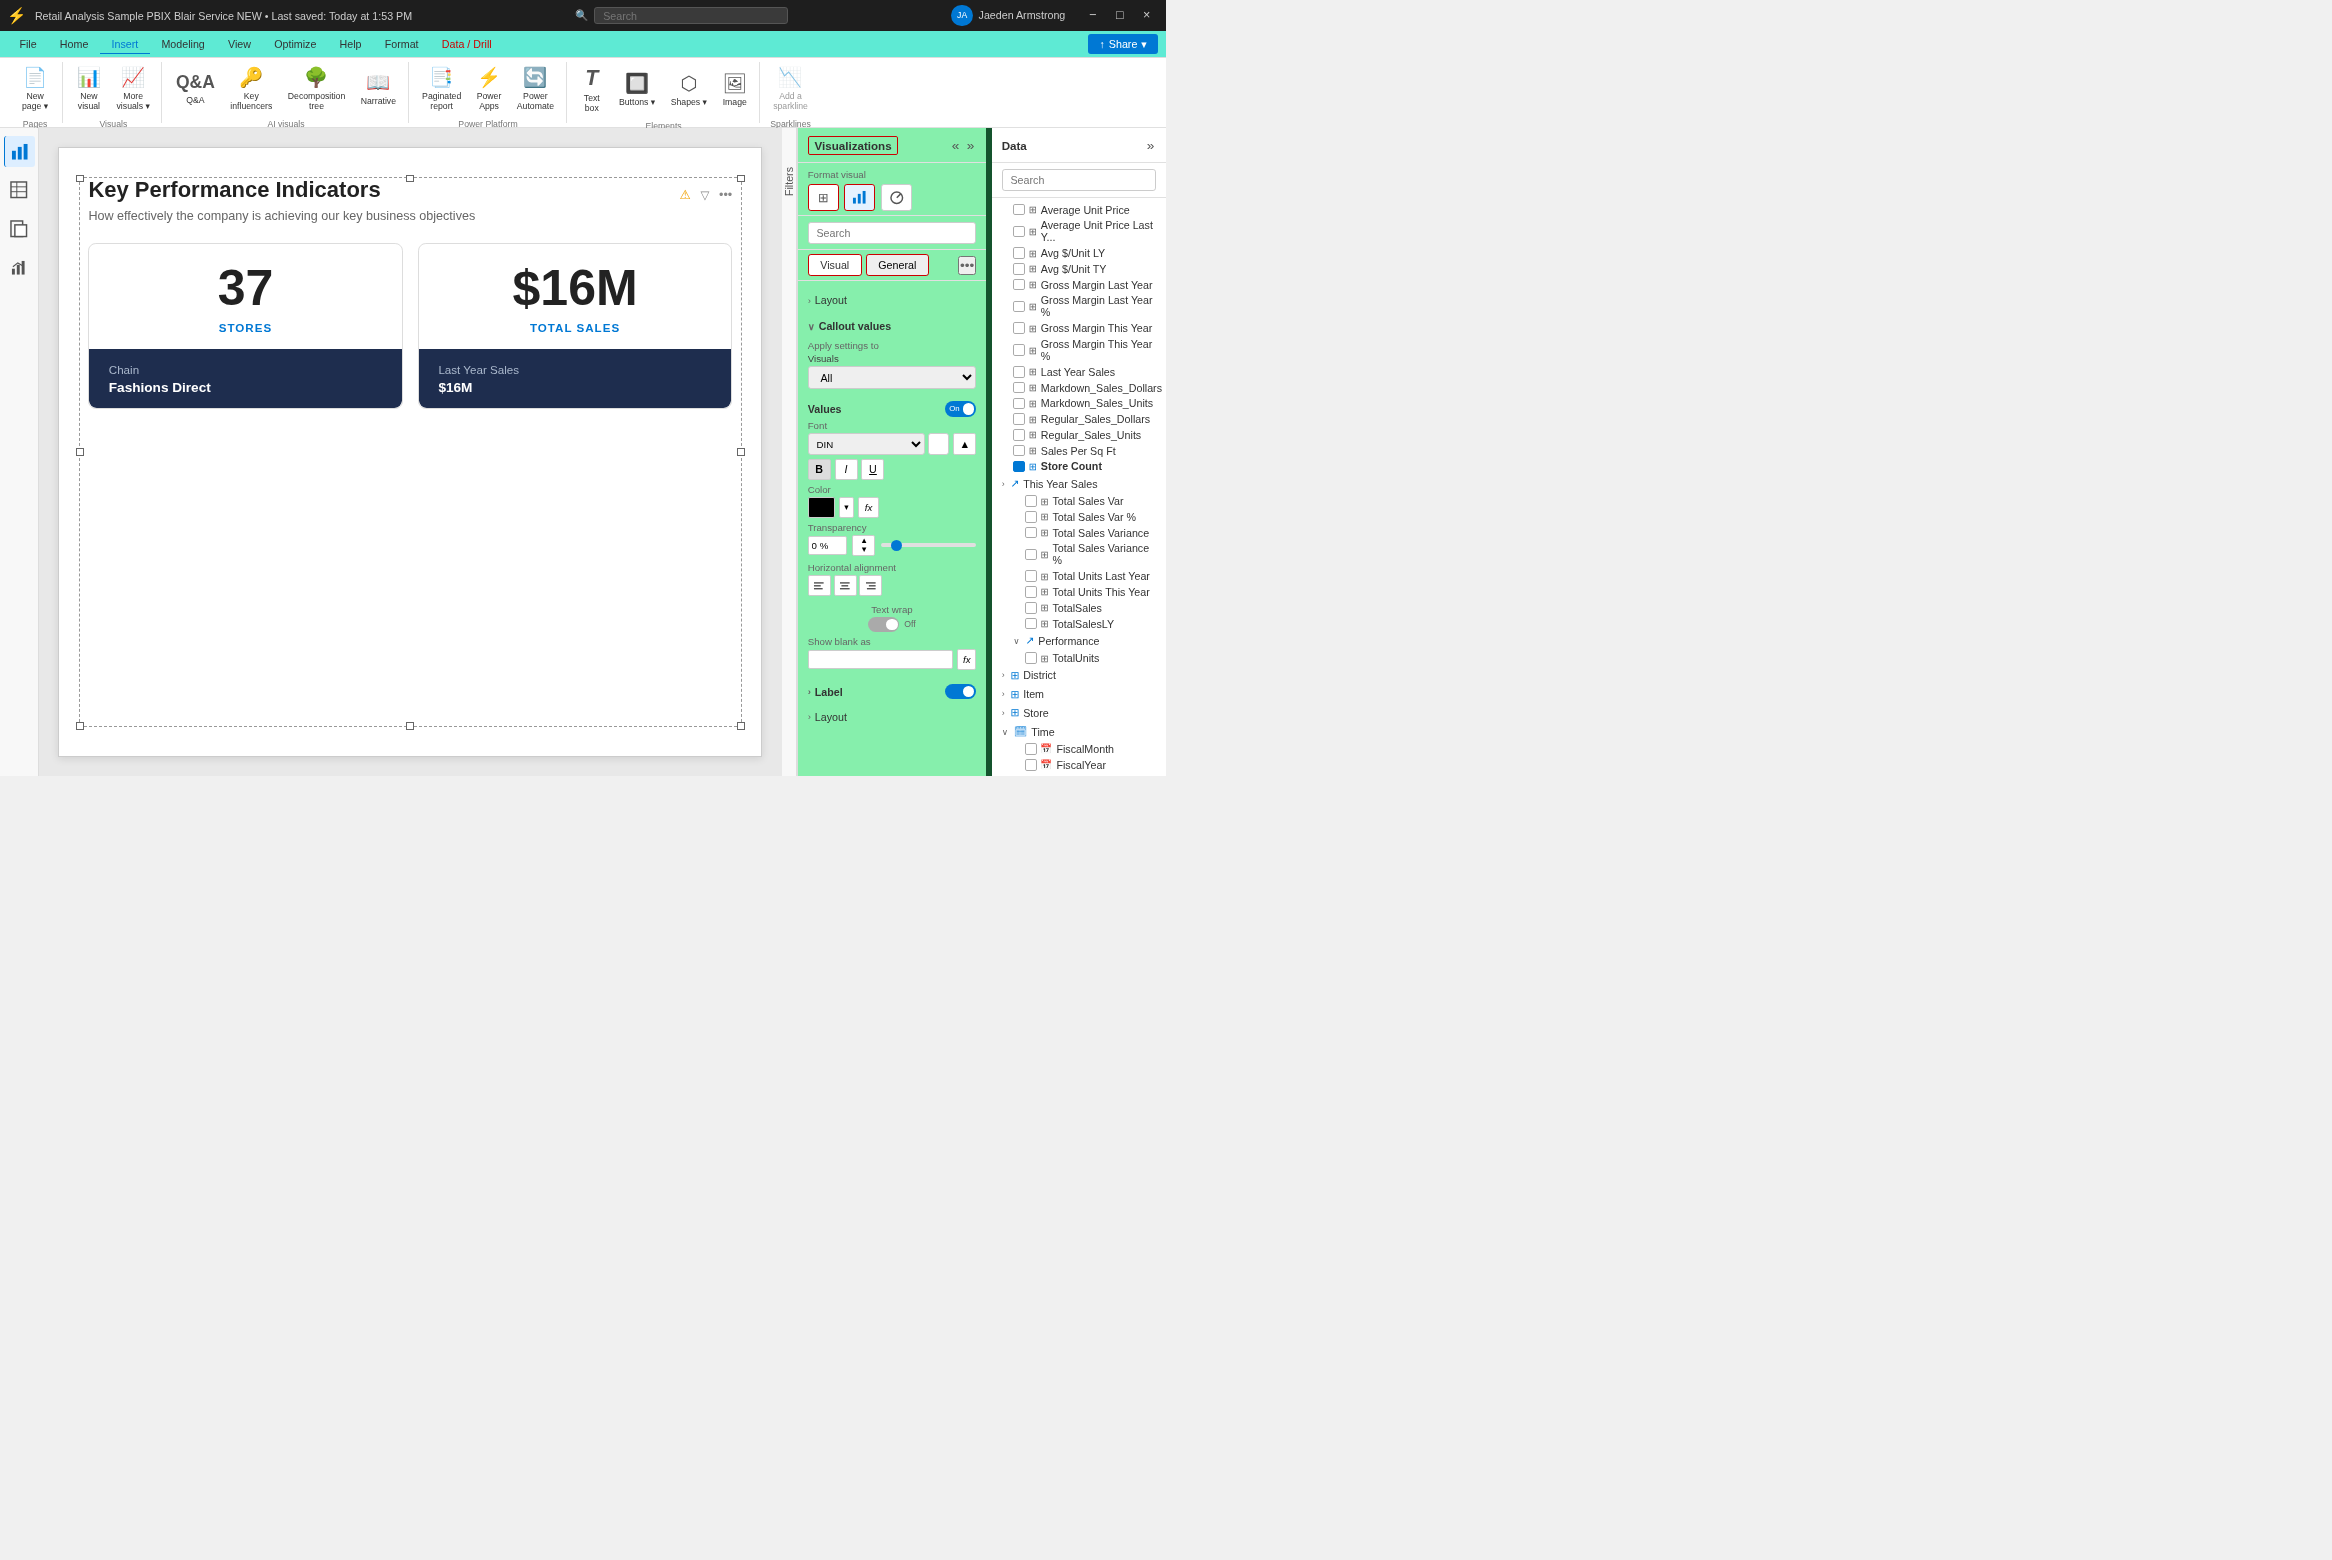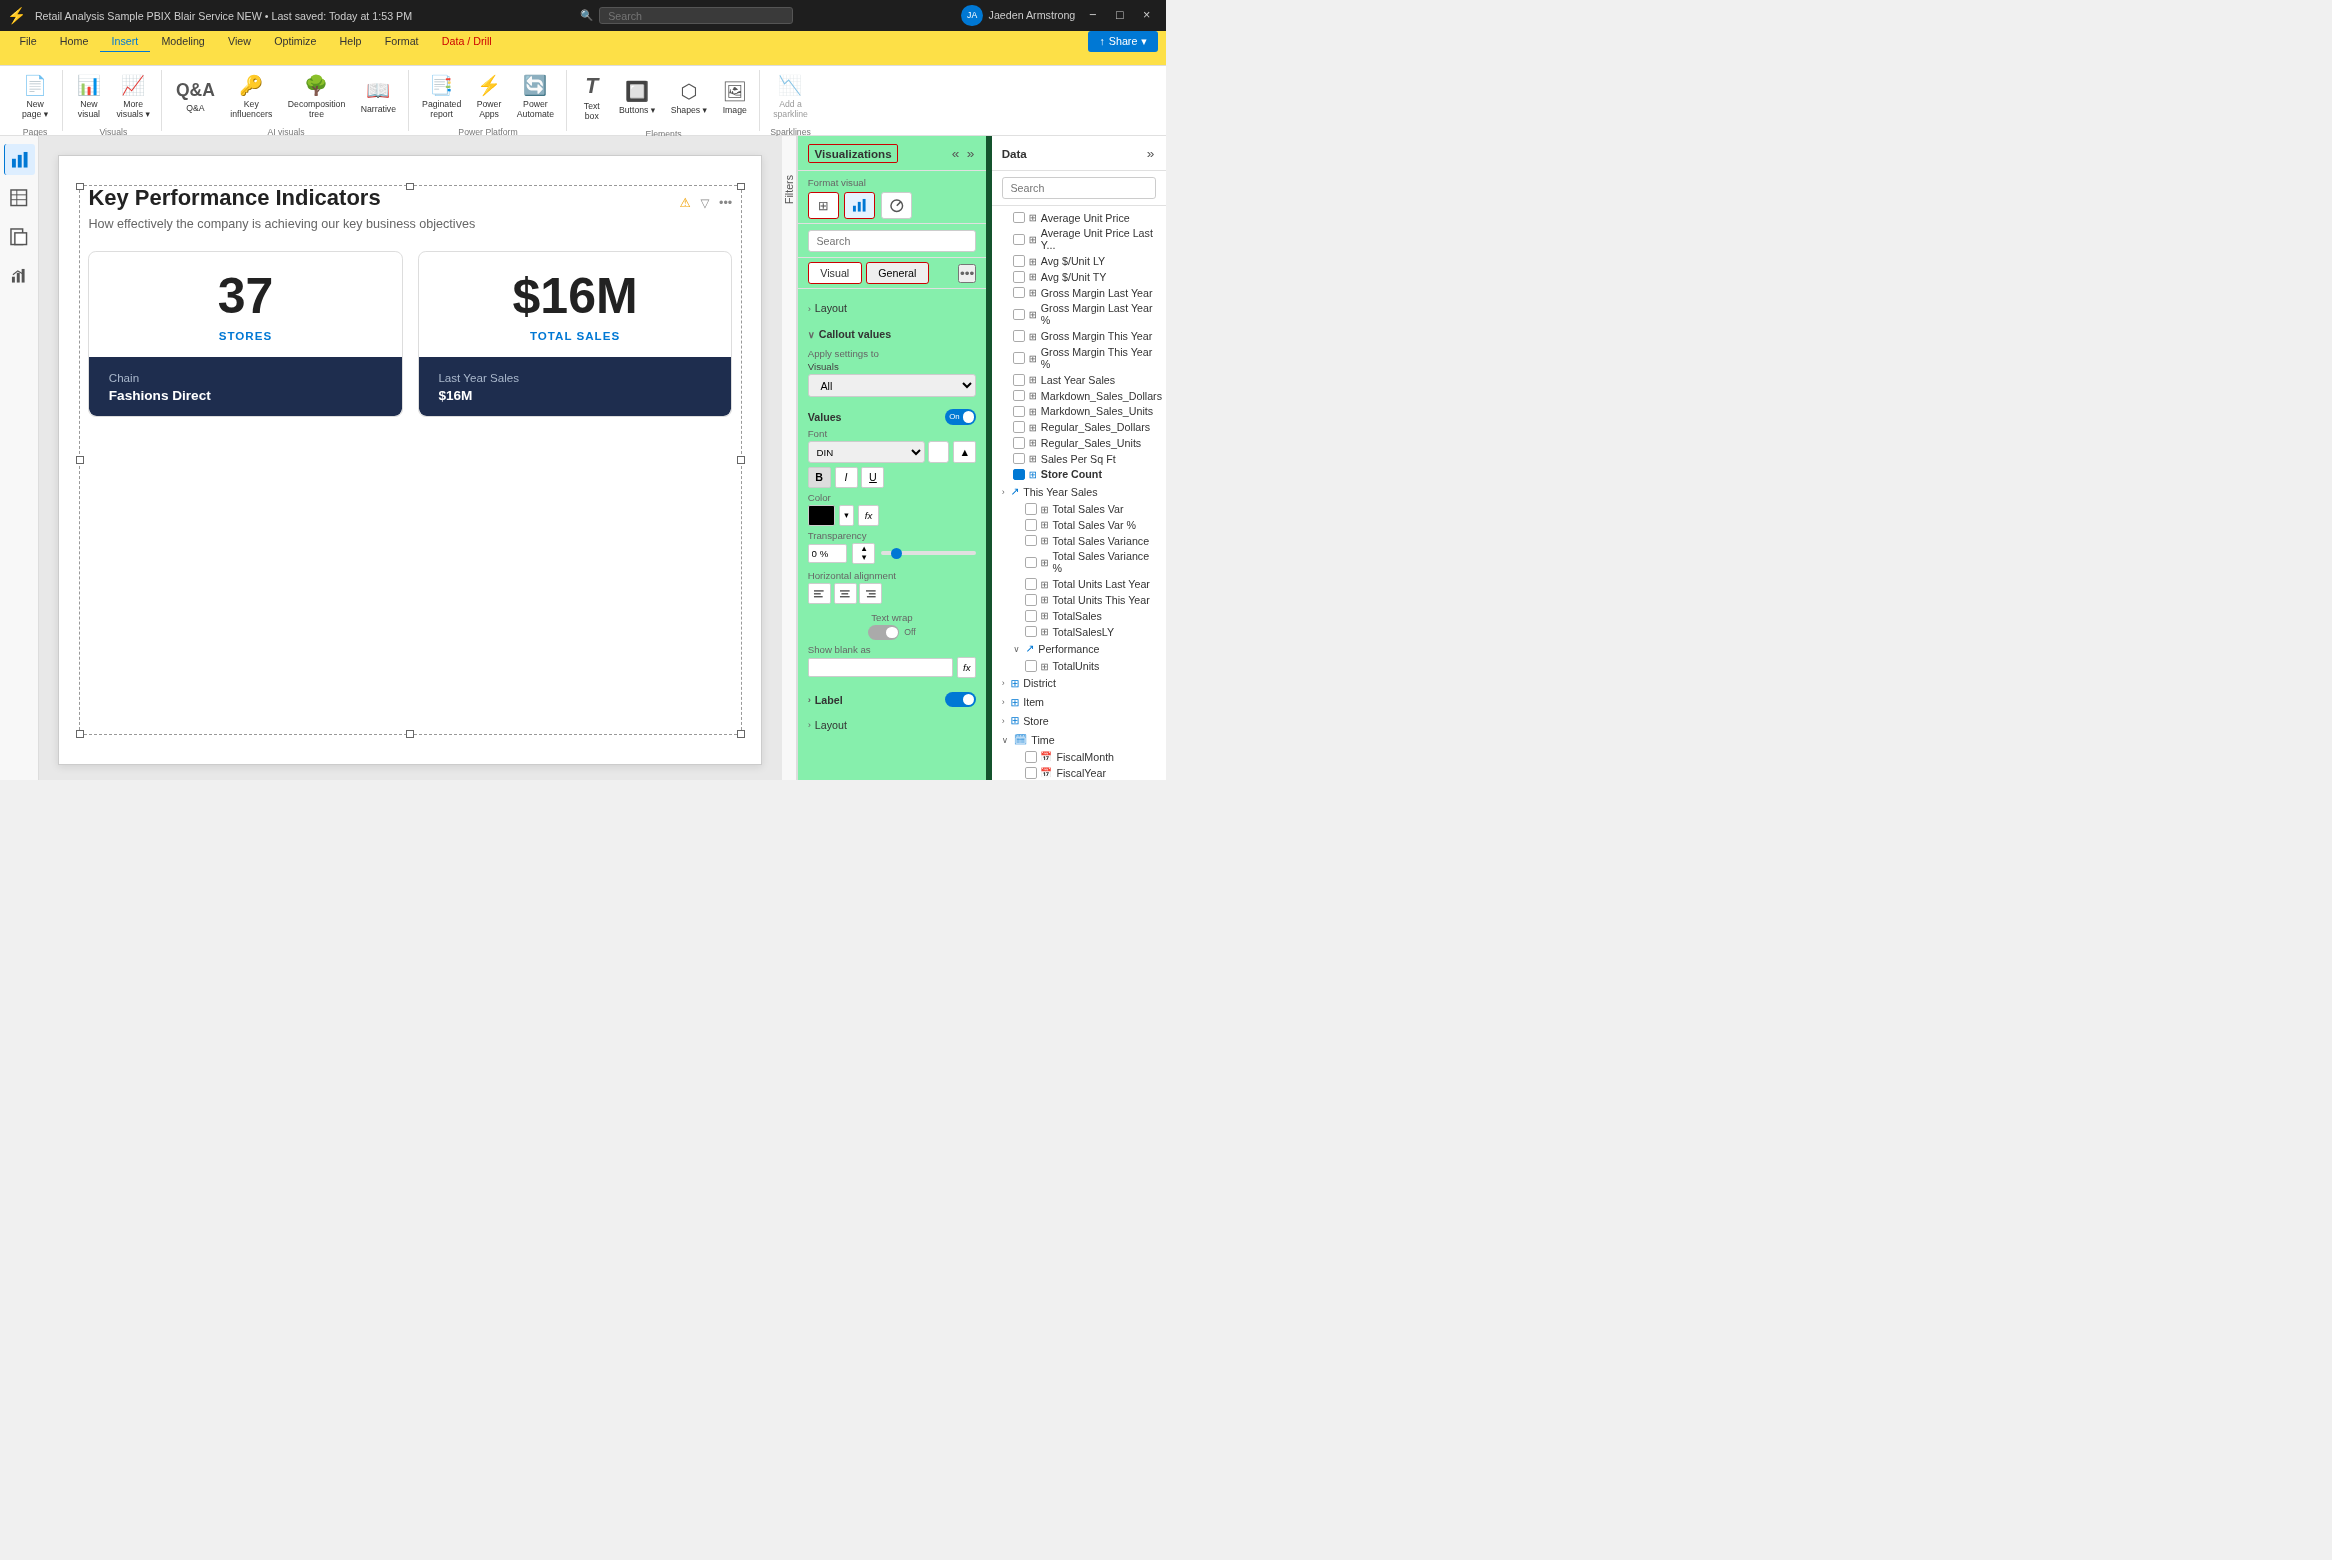--- a/index.html
+++ b/index.html
@@ -33,26 +33,26 @@
       color: #ccc;
       font-size: 12.6px;
       padding: 1.9px 7.8px;
       cursor: pointer;
     }
     .user-info { display: flex; align-items: center; gap: 5.8px; color: #ccc; font-size: 10.7px; }
     .avatar { width: 21.3px; height: 21.3px; border-radius: 50%; background: #0078d4; display: flex; align-items: center; justify-content: center; color: #fff; font-size: 8.7px; }
 
     
     .ribbon-tabs {
-      background: #fde047;
+      background: #5eead4;
       border-bottom: 1px solid #ddd;
       display: flex;
-      align-items: flex-start;
+      align-items: center;
       padding: 0 7.8px;
-      height: 35px;
+      height: 27px;
     }
     .ribbon-tab {
       padding: 3.9px 11.6px;
       font-size: 10.7px;
       cursor: pointer;
       color: #333;
       border-bottom: 1.9px solid transparent;
     }
     .ribbon-tab.active {
       color: #0078d4;
@@ -688,21 +688,21 @@
 
 <div class="titlebar">
   <div class="titlebar-left">
     <span style="font-size:15.5px; color:#ffcc00;">⚡</span>
     <span class="titlebar-title">Retail Analysis Sample PBIX Blair Service NEW • Last saved: Today at 1:53 PM</span>
   </div>
   <div style="display:flex;align-items:center;gap:5.8px;">
     <span style="color:#aaa;font-size:10.7px;">🔍</span>
     <input class="titlebar-search" placeholder="Search" style="">
   </div>
-  <div style="display:flex;align-items:center;gap:6px;justify-content:flex-end;">
+  <div style="display:flex;align-items:center;gap:16px;justify-content:flex-end;">
     <div class="user-info">
       <div class="avatar">JA</div>
       <span>Jaeden Armstrong</span>
     </div>
     <div class="titlebar-controls">
       <button class="titlebar-btn">−</button>
       <button class="titlebar-btn">□</button>
       <button class="titlebar-btn close">×</button>
     </div>
   </div>

